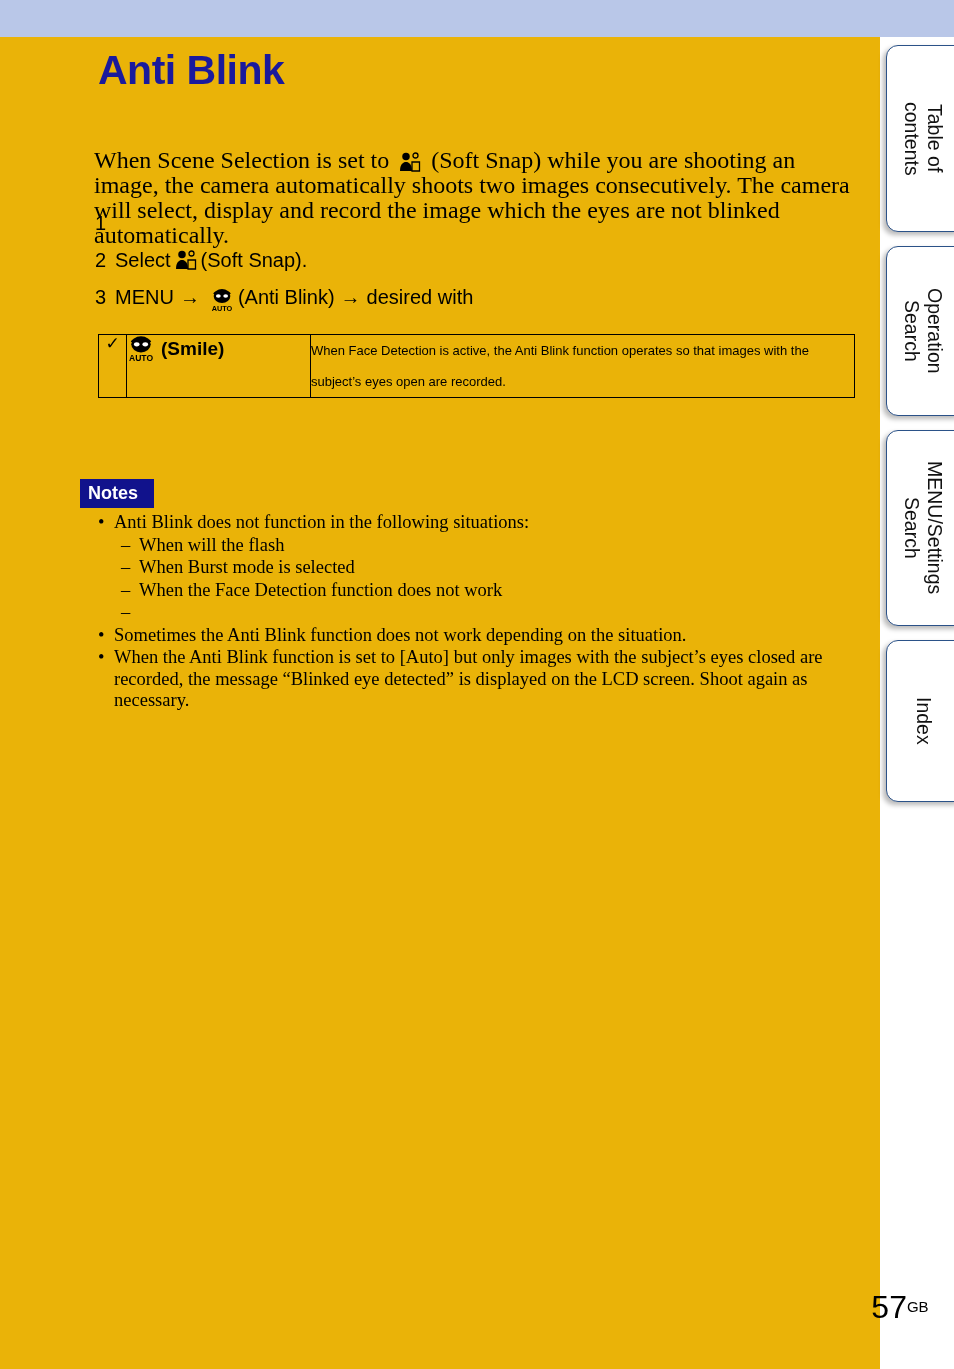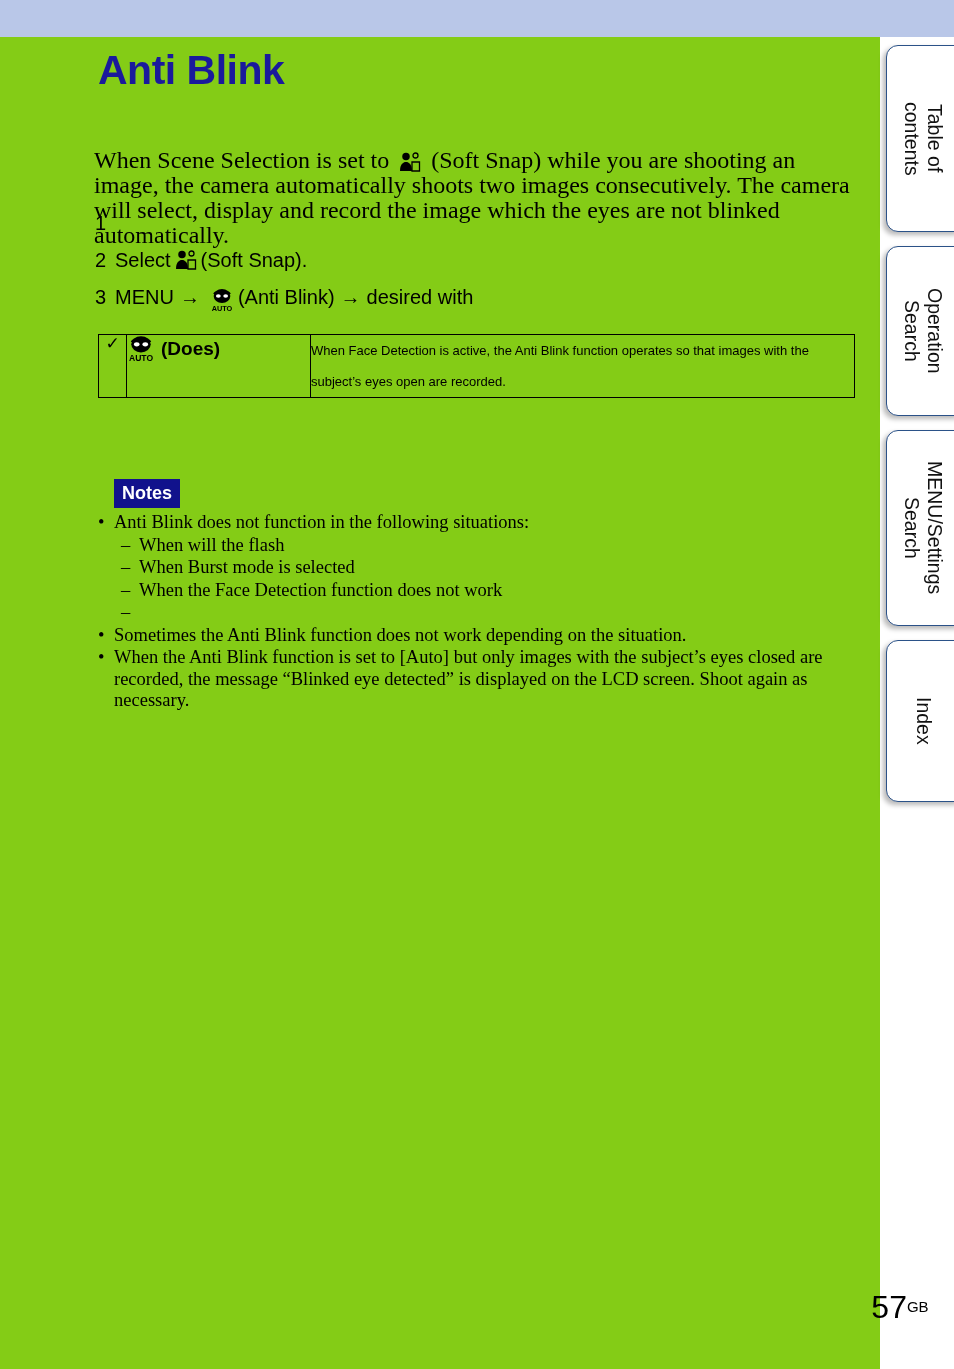--- a/index.html
+++ b/index.html
@@ -23,21 +23,21 @@
     height: 37px;
     background: #b9c7e8;
   }
 
   
   .page {
     position: absolute;
     left: 0; top: 37px;
     width: 880px;
     height: 1332px;
-    background: #84cc16;
+    background: #eab308;
   }
 
   .title {
     position: absolute;
     left: 98px;
     top: 12px;
     font-family: "Liberation Sans", sans-serif;
     font-weight: bold;
     font-size: 41px;
     letter-spacing: -0.5px;
@@ -129,29 +129,29 @@
   .cell-desc {
     padding: 8px 10px 8px 11px;
     font-family: Liberation Sans, sans-serif;
     font-size: 13px;
     line-height: 31px;
   }
 
   
   .notes-badge {
     position: absolute;
-    left: 114px;
+    left: 80px;
     top: 442px;
     background: #11128c;
     color: #ffffff;
     font-family: "Liberation Sans", sans-serif;
     font-weight: bold;
     font-size: 18px;
     line-height: 1;
-    padding: 5px 8px 6px 8px;
+    padding: 5px 16px 6px 8px;
   }
   .notes-list {
     position: absolute;
     left: 98px;
     top: 475px;
     width: 762px;
     font-family: "Liberation Serif", serif;
     font-size: 18.5px;
     line-height: 21.5px;
     color: #000;
@@ -285,21 +285,21 @@
       </colgroup>
     <tbody>
       <tr>
         <td class="cell-check">✓</td>
         <td class="cell-name"><span class="ico antiblink-tbl"><svg viewBox="0 0 34 36" width="28" height="28">
                 <ellipse cx="17" cy="12" rx="12.5" ry="10.5" fill="#000"></ellipse>
                 <path d="M4 9 C4 2 30 2 30 9 Z" fill="#000"></path>
                 <ellipse cx="11.5" cy="12" rx="3.6" ry="2.7" fill="#fff"></ellipse>
                 <ellipse cx="22.5" cy="12" rx="3.6" ry="2.7" fill="#fff"></ellipse>
                 <text x="17" y="34" font-family="Liberation Sans, sans-serif" font-size="11" font-weight="bold" text-anchor="middle" fill="#000">AUTO</text>
-              </svg></span><span class="lbl">(Does)</span></td>
+              </svg></span><span class="lbl">(Smile)</span></td>
         <td class="cell-desc">When Face Detection is active, the Anti Blink function operates so that images with the subject’s eyes open are recorded.</td>
       </tr>
     </tbody>
   </table>
 
   <div class="notes-badge">Notes</div>
 
   <div class="notes-list">
 
     <div>

